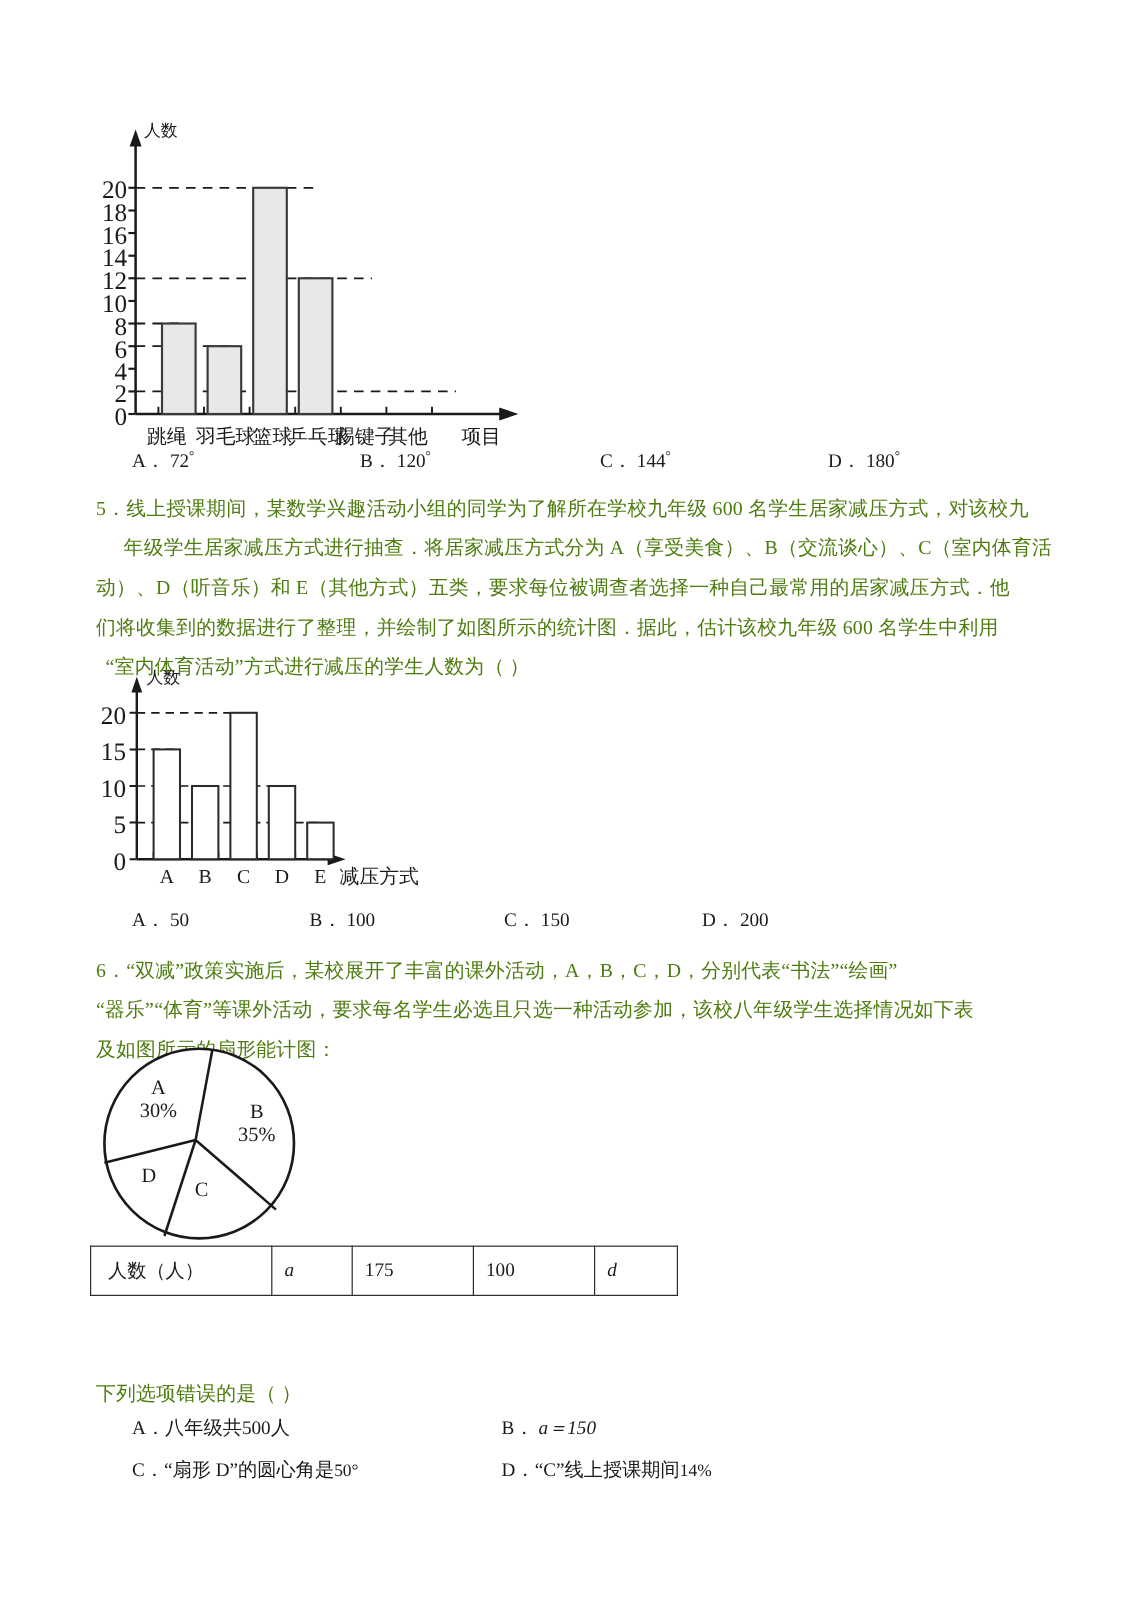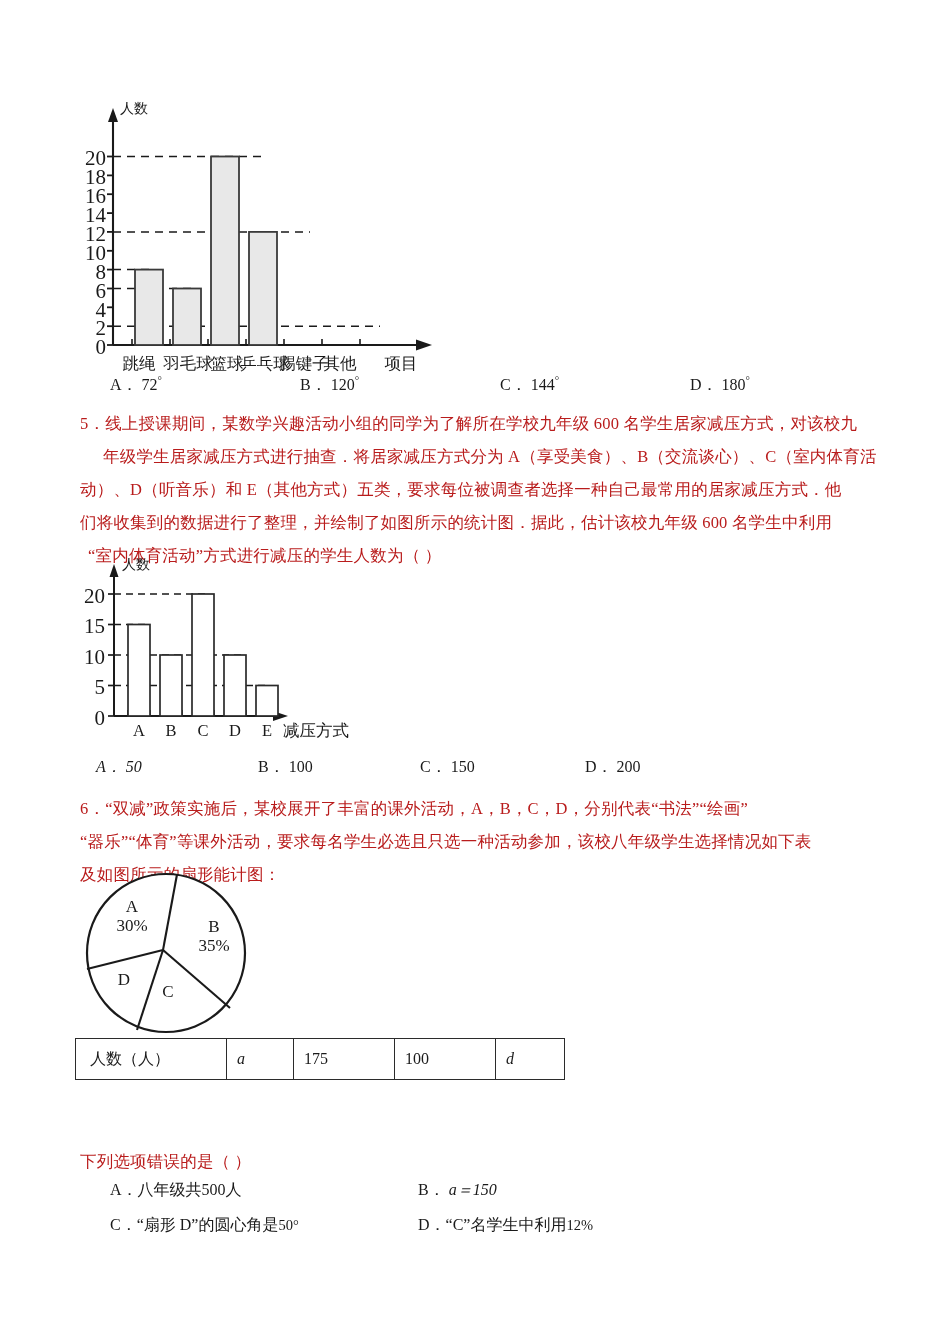--- a/index.html
+++ b/index.html
@@ -20,21 +20,21 @@
     left: 0; top: 0;
     width: 950px; height: 1344px;
   }
 
   
   .para {
     position: absolute;
     font-size: 16.5px;
     line-height: 38px;
     letter-spacing: 0.2px;
-    color: #b91c1c;
+    color: #4d7c0f;
     white-space: nowrap;
   }
   .opt {
     position: absolute;
     white-space: nowrap;
     font-size: 16px;
   }
   .sup {
     font-size: 11px;
     vertical-align: super;
@@ -256,21 +256,21 @@
 
     <span class="cat-lbl" style="left:49px;  top:165px; width:40px;">A</span>
     <span class="cat-lbl" style="left:81px;  top:165px; width:40px;">B</span>
     <span class="cat-lbl" style="left:113px; top:165px; width:40px;">C</span>
     <span class="cat-lbl" style="left:145px; top:165px; width:40px;">D</span>
     <span class="cat-lbl" style="left:177px; top:165px; width:40px;">E</span>
     <span class="cat-lbl" style="left:213px; top:164px; width:100px; text-align:left;">减压方式</span>
   </div>
 
   <div>
-    <span class="opt" style="left:96px; top:757px;font-style:italic;"><span>A．</span>&nbsp;<span>50</span></span>
+    <span class="opt" style="left:110px; top:757px;"><span>A．</span>&nbsp;<span>50</span></span>
     <span class="opt" style="left:258px; top:757px;"><span>B．</span>&nbsp;<span>100</span></span>
     <span class="opt" style="left:420px; top:757px;"><span>C．</span>&nbsp;<span>150</span></span>
     <span class="opt" style="left:585px; top:757px;"><span>D．</span>&nbsp;<span>200</span></span>
   </div>
 
   <div>
     <div class="para" style="left:80px; top:790px;">6．“双减”政策实施后，某校展开了丰富的课外活动，A，B，C，D，分别代表“书法”“绘画”</div>
     <div class="para" style="left:80px; top:823px;">“器乐”“体育”等课外活动，要求每名学生必选且只选一种活动参加，该校八年级学生选择情况如下表</div>
     <div class="para" style="left:80px; top:856px;">及如图所示的扇形能计图：</div>
   </div>
@@ -310,16 +310,16 @@
     </tr>
   </tbody>
     </table>
 
   <div class="para" style="left:80px; top:1143px;">下列选项错误的是（    ）</div>
 
   <div>
     <span class="opt" style="left:110px; top:1180px;"><span>A．</span><span>八年级共</span><span>500</span><span>人</span></span>
     <span class="opt" style="left:418px; top:1180px;"><span>B．</span>&nbsp;<span class="ital">a＝150</span></span>
     <span class="opt" style="left:110px; top:1215px;"><span>C．</span><span>“扇形 D”的圆心角是</span><span class="sm">50°</span></span>
-    <span class="opt" style="left:418px; top:1215px;"><span>D．</span><span>“C”名学生中利用</span><span class="sm">12%</span></span>
+    <span class="opt" style="left:418px; top:1215px;"><span>D．</span><span>“C”线上授课期间</span><span class="sm">14%</span></span>
   </div>
 
 </div>
 
 </body></html>

